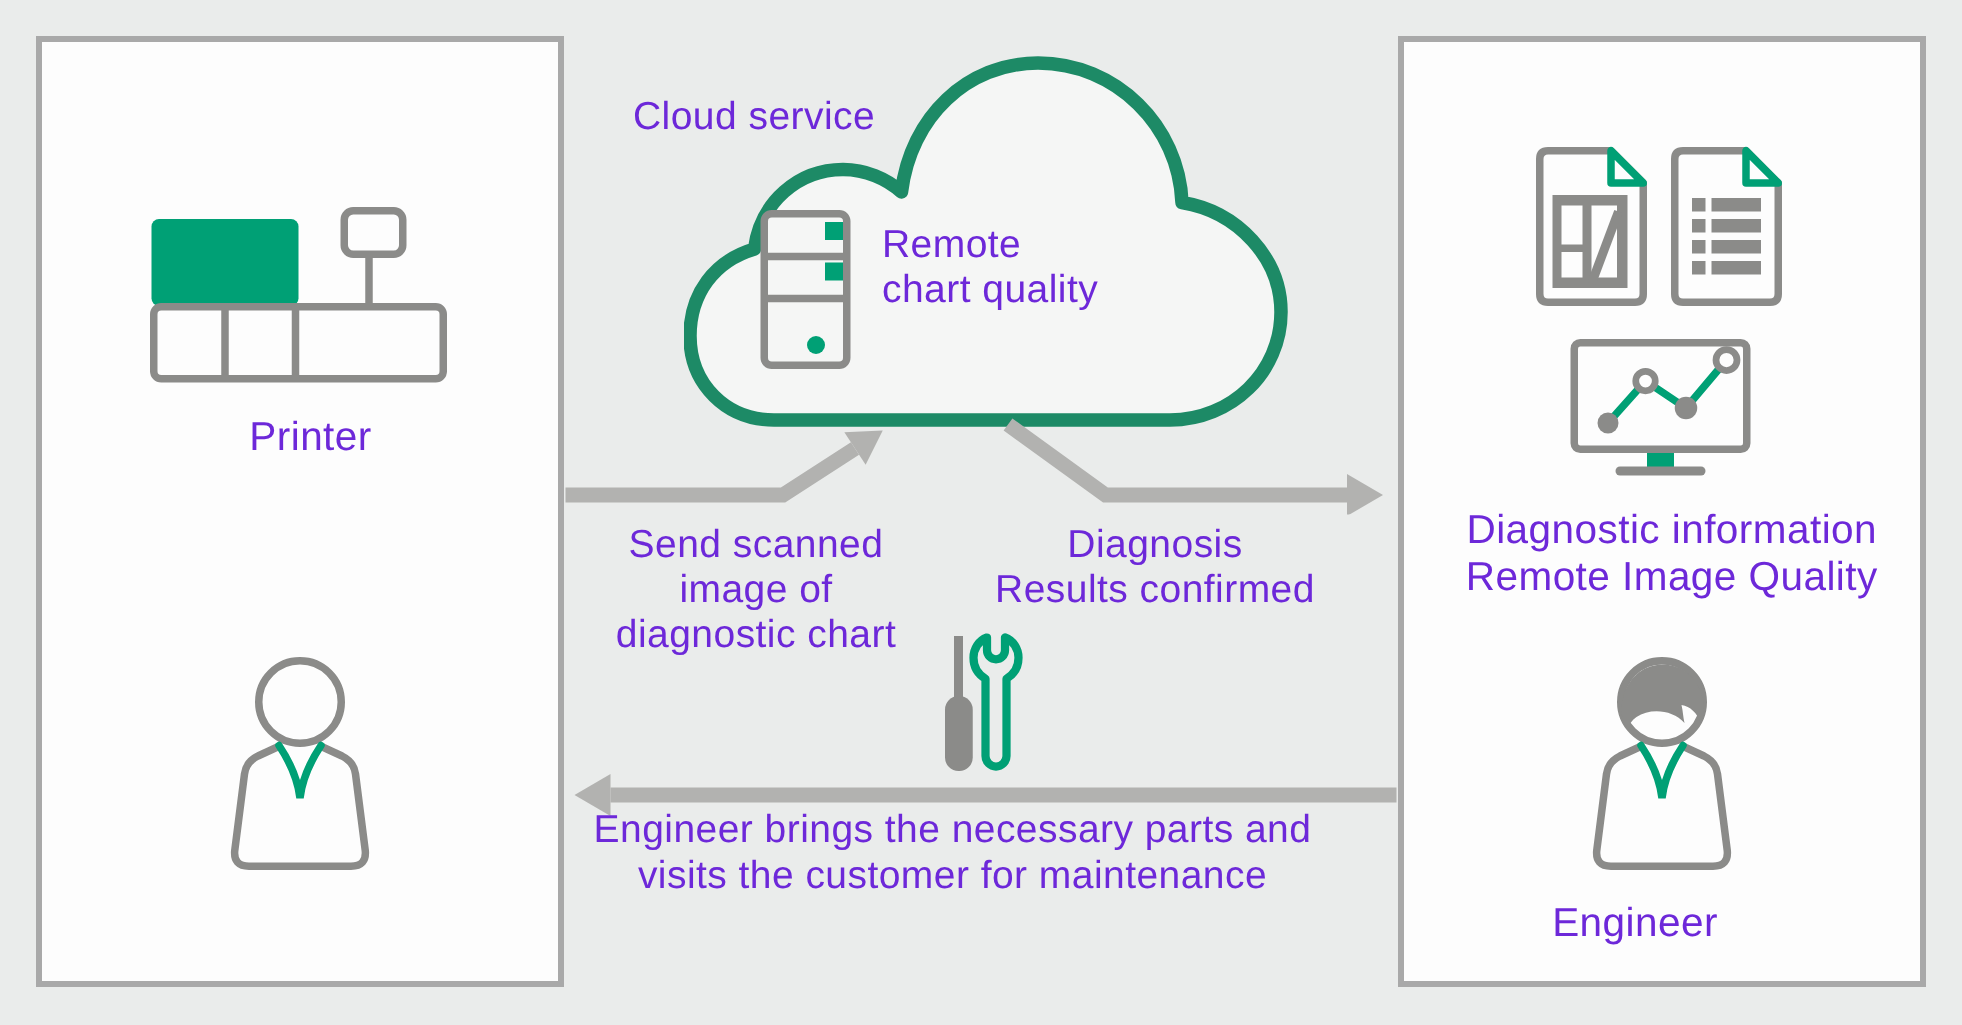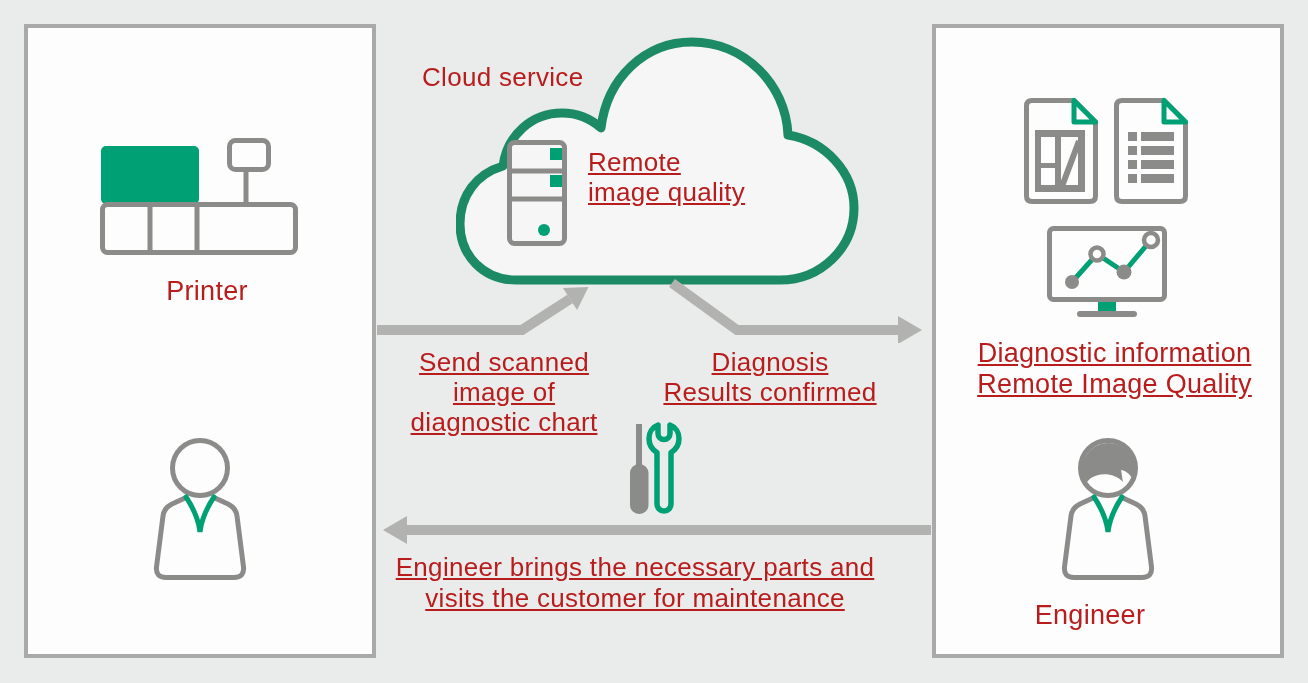--- a/index.html
+++ b/index.html
@@ -1,27 +1,27 @@
 <!DOCTYPE html>
 <html><head>
 <meta charset="utf-8">
 <style>
   html,body{margin:0;padding:0;background:#dcdedd;}
   .stage{
     position:relative;width:1308px;height:683px;background:#EAECEB;
-    font-family:"Liberation Sans","DejaVu Sans",sans-serif;color:#b91c1c;
+    font-family:"Liberation Sans","DejaVu Sans",sans-serif;color:#6d28d9;
     overflow:hidden;font-weight:500;
   }
   .stage *{box-sizing:border-box;}
   .panel{position:absolute;top:24px;width:352px;height:634px;
     background:#FDFDFD;border:4px solid #A9A9A9;}
   .abs{position:absolute;}
   .lbl{position:absolute;line-height:1.18;letter-spacing:.3px;}
   .center{text-align:center;padding-left:14px;}
-  .ln{display:block;text-decoration:underline;}
+  .ln{display:block;}
   .f26{font-size:26px;}
   .f27{font-size:27px;}
   svg{display:block;}
 </style>
 </head>
 <body>
 
 <div class="stage">
 
   <div class="panel" style="left:24px;"></div>
@@ -43,21 +43,21 @@
     <rect x="4.5" y="4.5" width="55" height="101" rx="5" fill="#F5F6F5" stroke="#8B8B89" stroke-width="5"></rect>
     <line x1="5" y1="33" x2="59" y2="33" stroke="#8B8B89" stroke-width="5"></line>
     <line x1="5" y1="61" x2="59" y2="61" stroke="#8B8B89" stroke-width="5"></line>
     <rect x="45" y="10" width="12" height="12" fill="#00A075"></rect>
     <rect x="45" y="37" width="12" height="12" fill="#00A075"></rect>
     <circle cx="39" cy="92" r="6" fill="#00A075"></circle>
   </svg>
 
   <div class="lbl f26" style="left:588px;top:147px;line-height:30px;">
     <span class="ln">Remote</span>
-    <span class="ln">image quality</span>
+    <span class="ln">chart quality</span>
   </div>
 
   <svg class="abs" style="left:98px;top:134px;" width="202" height="124" viewBox="0 0 202 124">
     <rect x="131.5" y="6.5" width="39" height="29" rx="6" fill="#FDFDFD" stroke="#8B8B89" stroke-width="5"></rect>
     <line x1="148" y1="35" x2="148" y2="72" stroke="#8B8B89" stroke-width="5"></line>
     <rect x="3" y="12" width="98" height="58" rx="5" fill="#00A075"></rect>
     <rect x="4.5" y="70.5" width="193" height="48" rx="5" fill="#FDFDFD" stroke="#8B8B89" stroke-width="5"></rect>
     <line x1="52" y1="70" x2="52" y2="118" stroke="#8B8B89" stroke-width="5"></line>
     <line x1="99" y1="70" x2="99" y2="118" stroke="#8B8B89" stroke-width="5"></line>
   </svg>
@@ -150,18 +150,18 @@
     <rect x="5" y="44" width="18.5" height="50" rx="9" fill="#8B8B89"></rect>
     <path d="M 33 5 C 27.5 7 24 12.5 24 18.5 C 24 24.5 27 29.5 32 32.5 L 32 84
              A 7 7 0 0 0 46 84 L 46 32.5 C 51 29.5 54 24.5 54 18.5
              C 54 12.5 50.5 7 45 5 L 45 13.5 A 5.5 5.5 0 0 1 33 13.5 Z" fill="none" stroke="#00A075" stroke-width="5.5" stroke-linejoin="round"></path>
   </svg>
 
   <svg class="abs" style="left:375px;top:514px;" width="560" height="32" viewBox="0 0 560 32">
     <path d="M 556 16 L 32 16" fill="none" stroke="#B2B2B0" stroke-width="10"></path>
     <polygon points="8,16 32,2 32,30" fill="#B2B2B0"></polygon>
   </svg>
-  <div class="lbl f26 center" style="left:358px;top:552px;width:540px;line-height:31px;">
+  <div class="lbl f26 center" style="left:358px;top:537px;width:540px;line-height:31px;">
     <span class="ln">Engineer brings the necessary parts and</span>
     <span class="ln">visits the customer for maintenance</span>
   </div>
 
 </div>
 
 </body></html>

